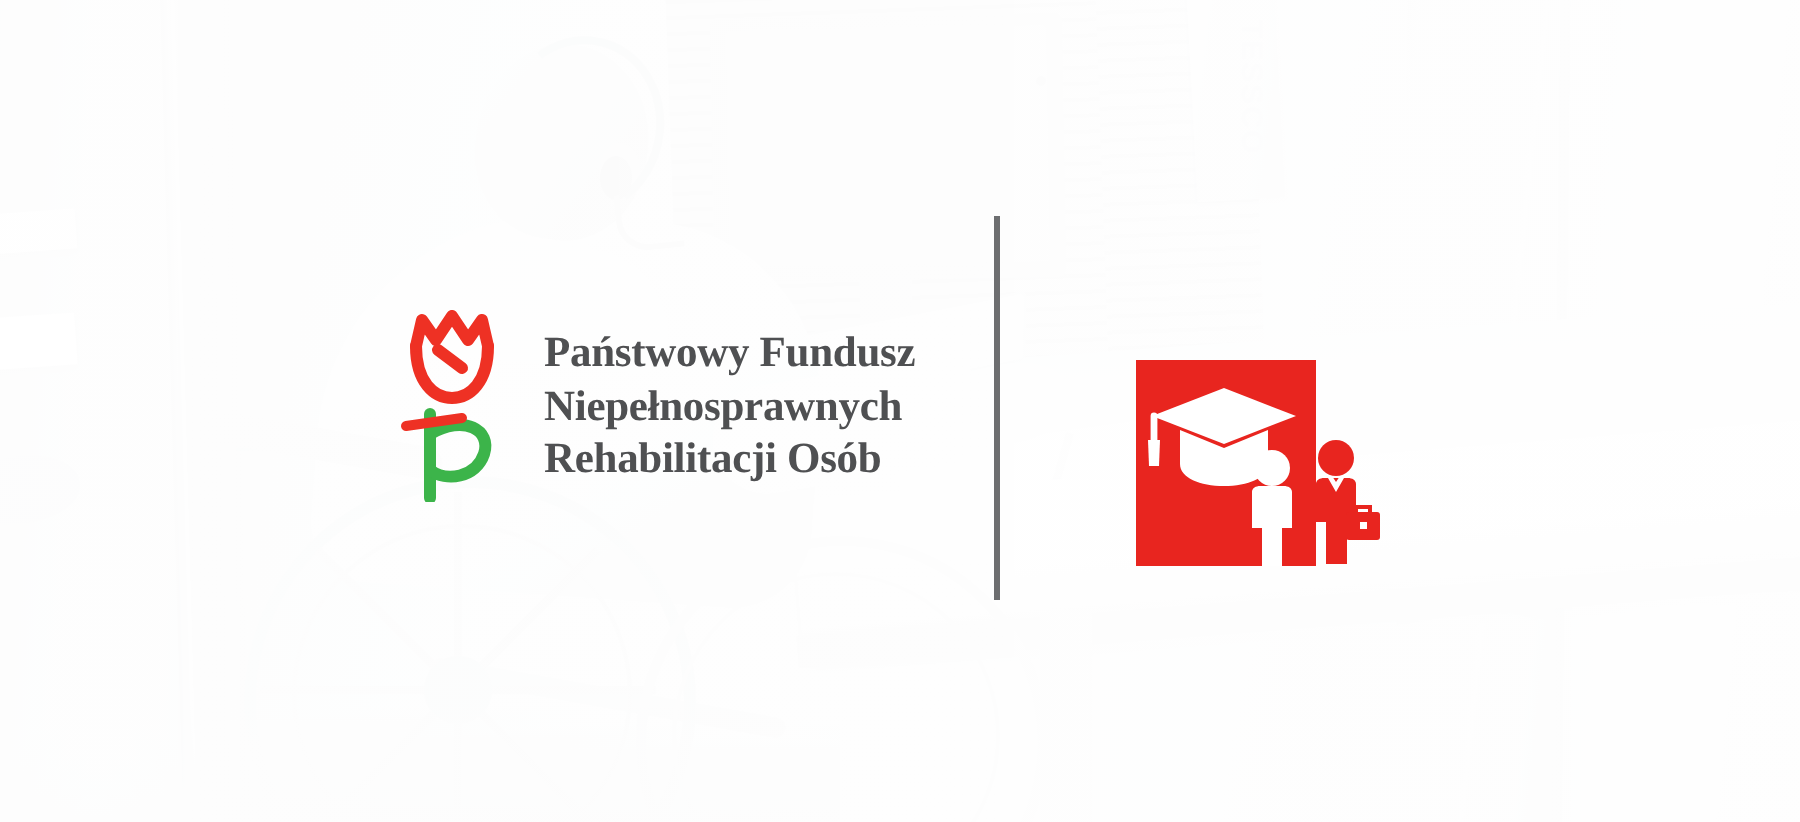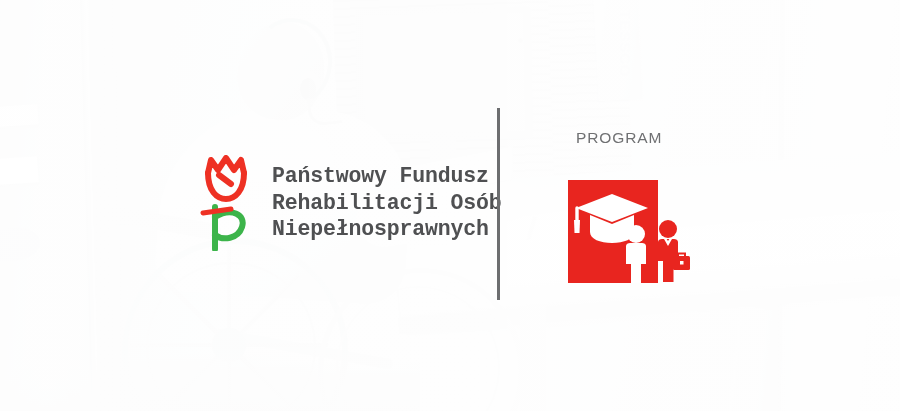--- a/index.html
+++ b/index.html
@@ -301,21 +301,21 @@
   .pfron-lockup {
     position: absolute;
     left: 198px;
     top: 155px;
     display: flex;
     align-items: center;
     gap: 16px;
   }
   .pfron-mark { width: 58px; height: 96px; display: block; flex: 0 0 auto; }
   .pfron-name {
-    font-family: Liberation Mono, monospace;
+    font-family: Liberation Serif, serif;
     font-size: 21.5px;
     line-height: 26.5px;
     font-weight: bold;
     color: #4f5052;
     white-space: nowrap;
     letter-spacing: -0.15px;
   }
 
   
   .divider {
@@ -428,29 +428,28 @@
         <path d="M21 20 L33 29" fill="none" stroke="#ee3124" stroke-width="6" stroke-linecap="round"></path>
 
         <path d="M17 52 L17 94" fill="none" stroke="#3cb44a" stroke-width="6" stroke-linecap="round"></path>
 
         <path d="M17 62 C34 52, 48 60, 44 72 C40 84, 25 86, 17 80" fill="none" stroke="#3cb44a" stroke-width="6" stroke-linecap="round" stroke-linejoin="round"></path>
 
         <path d="M5 58 L33 54" fill="none" stroke="#ee3124" stroke-width="5" stroke-linecap="round"></path>
       </svg>
       <div class="pfron-name">
         <div>Państwowy Fundusz</div>
+        <div>Niepełnosprawnych</div>
         <div>Rehabilitacji Osób</div>
-        <div>Niepełnosprawnych</div>
       </div>
     </div>
 
     <div class="divider"></div>
 
     <div class="program-title">
-      <span class="lead">PROGRAM</span>
     </div>
 
     <svg class="program-icon" viewBox="0 0 132 120" aria-hidden="true">
 
       <rect x="8" y="8" width="90" height="103" fill="#e8251f"></rect>
 
       <g>
         <path d="M16 36 L52 22 L88 36 L52 50 Z" fill="#ffffff"></path>
         <path d="M30 43 L30 60 C30 67, 40 71, 52 71 C64 71, 74 67, 74 60 L74 43 L52 52 Z" fill="#ffffff"></path>
         <path d="M17 36 L17 49" stroke="#ffffff" stroke-width="3.4" stroke-linecap="round" fill="none"></path>

